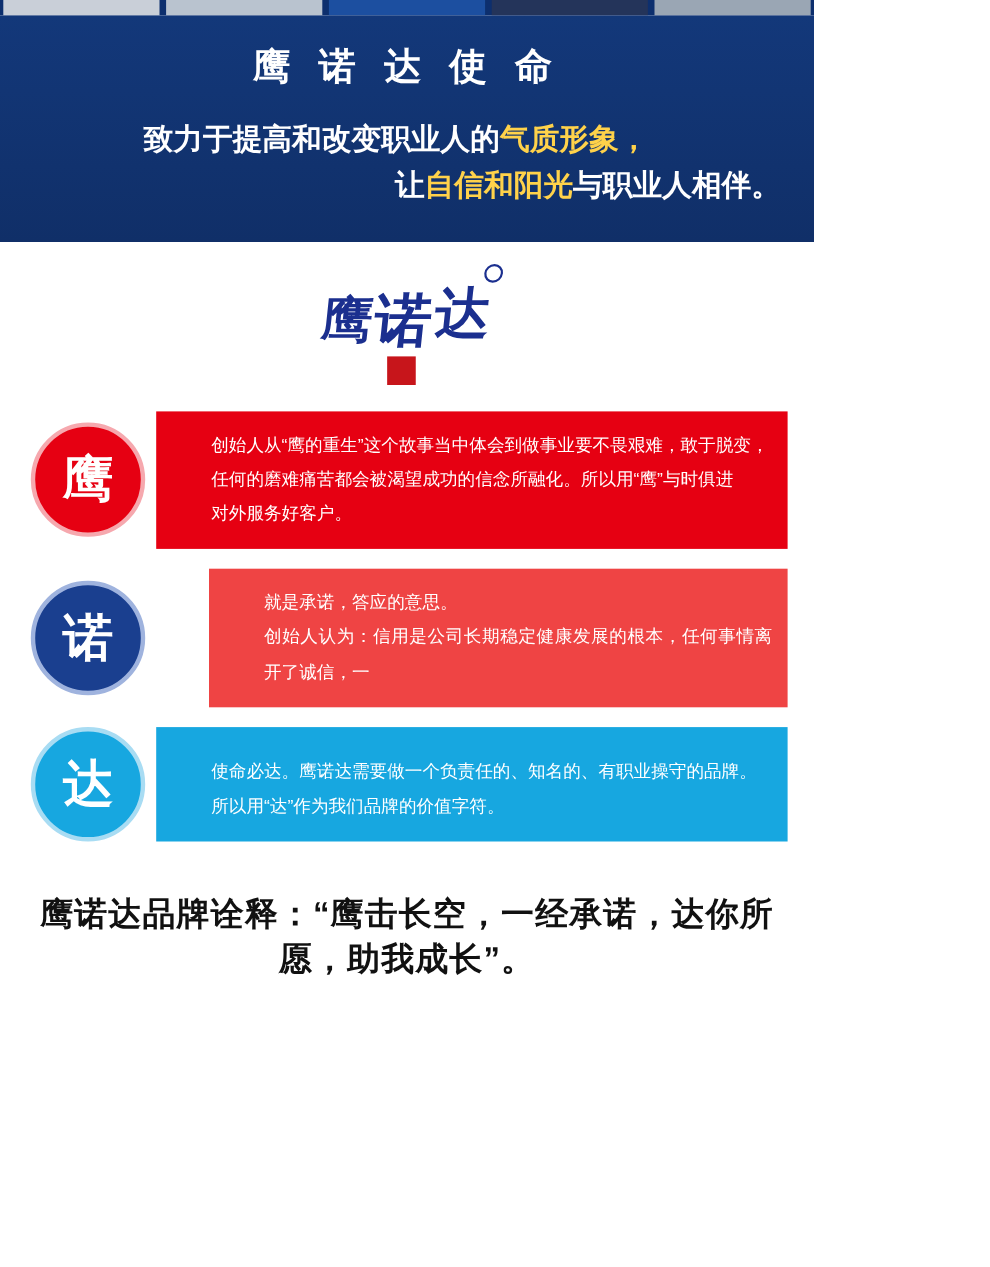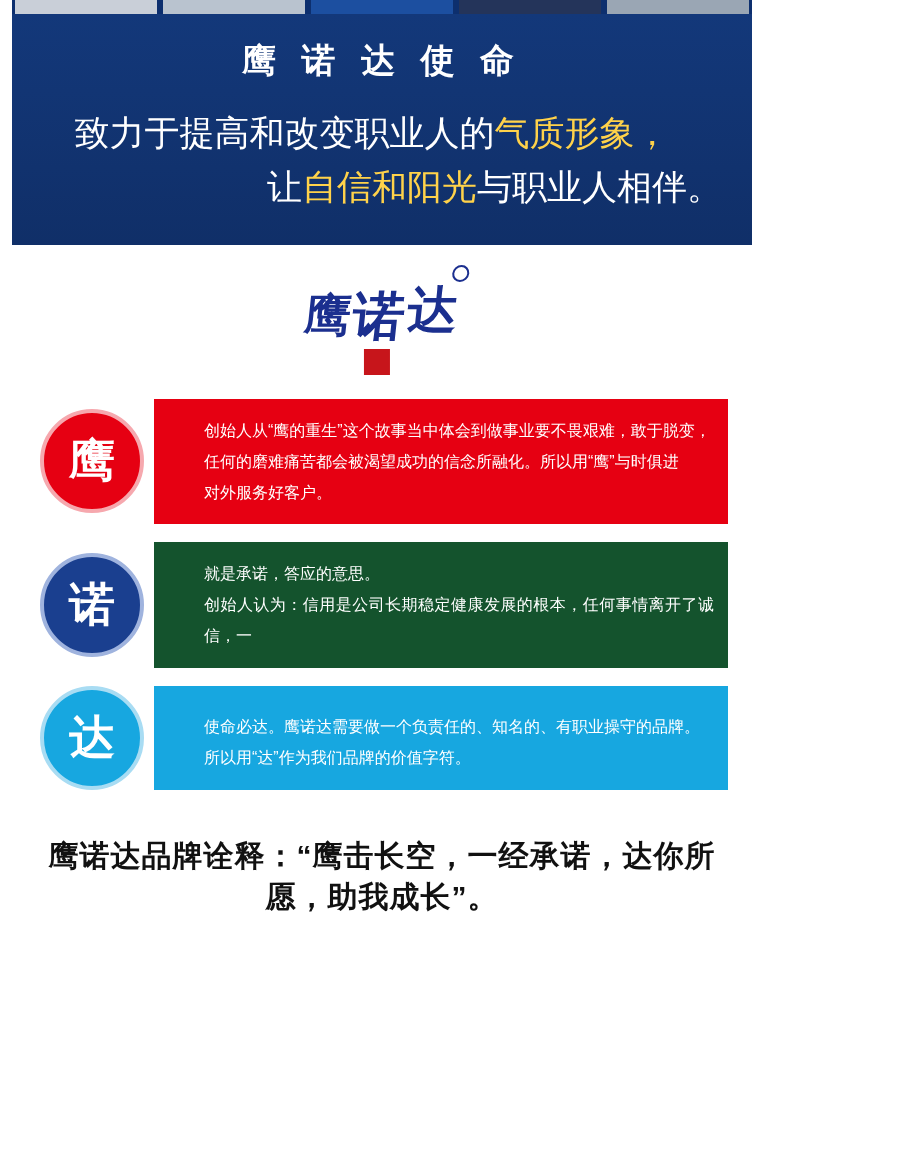--- a/index.html
+++ b/index.html
@@ -11,21 +11,20 @@
     width: 900px;
     font-family: "Liberation Sans", sans-serif;
     color: #222;
   }
   .page {
     width: 740px;
     min-height: 1152px;
     position: relative;
     overflow: hidden;
     background: #ffffff;
-    padding-left: 12px;
   }
 
   
   .topstrip {
     height: 14px;
     background: #0d2f6e;
     display: flex;
     align-items: flex-end;
     overflow: hidden;
   }
@@ -44,22 +43,22 @@
     color: #ffffff;
   }
   .mission-title {
     font-size: 34px;
     font-weight: bold;
     letter-spacing: 8px;
     margin-bottom: 22px;
     color: #ffffff;
   }
   .mission-line {
-    font-size: 35px;
-    font-weight: normal;
+    font-size: 27px;
+    font-weight: bold;
     line-height: 1.55;
     white-space: nowrap;
   }
   .mission-line.l1 { text-align: center; padding-right: 20px; }
   .mission-line.l2 { text-align: right; padding-left: 120px; }
   .hl { color: #ffd24a; }
 
   
   .logo-wrap {
     text-align: center;
@@ -150,21 +149,21 @@
     line-height: 1.95;
     padding: 16px 14px 16px 50px;
     display: flex;
     flex-direction: column;
     justify-content: flex-end;
     box-sizing: border-box;
     text-align: justify;
   }
   .row.red .body { background: #e60012; }
   .row.red .circle { background: #e60012; border: 4px solid #f6a8ae; }
-  .row.blue .body { background: #14532d; }
+  .row.blue .body { background: #ef4444; margin-left: 48px; }
   .row.blue .circle { background: #1a3f8f; border: 4px solid #9fb3de; }
   .row.cyan .body { background: #17a7e0; }
   .row.cyan .circle { background: #17a7e0; border: 4px solid #a8dcf3; }
 
   
   .slogan {
     margin: 46px 24px 40px 24px;
     text-align: center;
     font-size: 30px;
     font-weight: bold;

